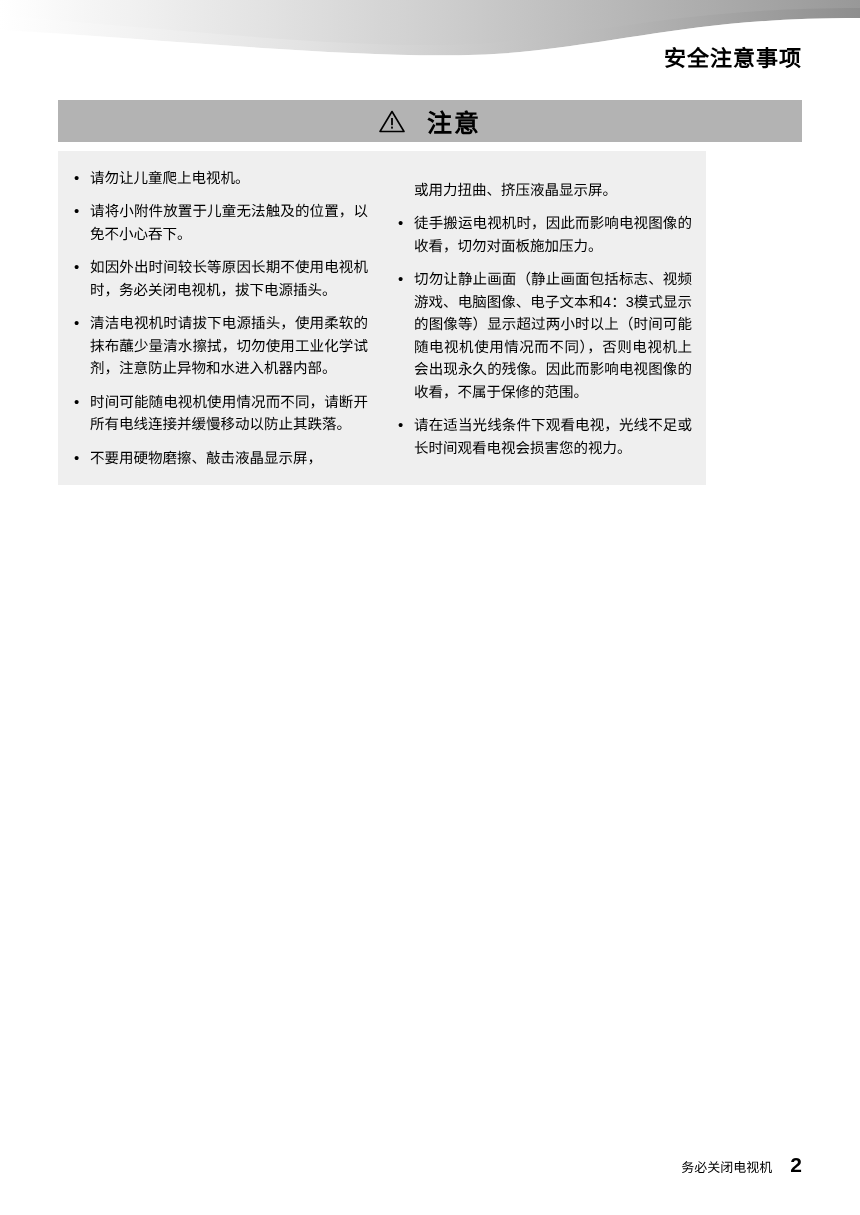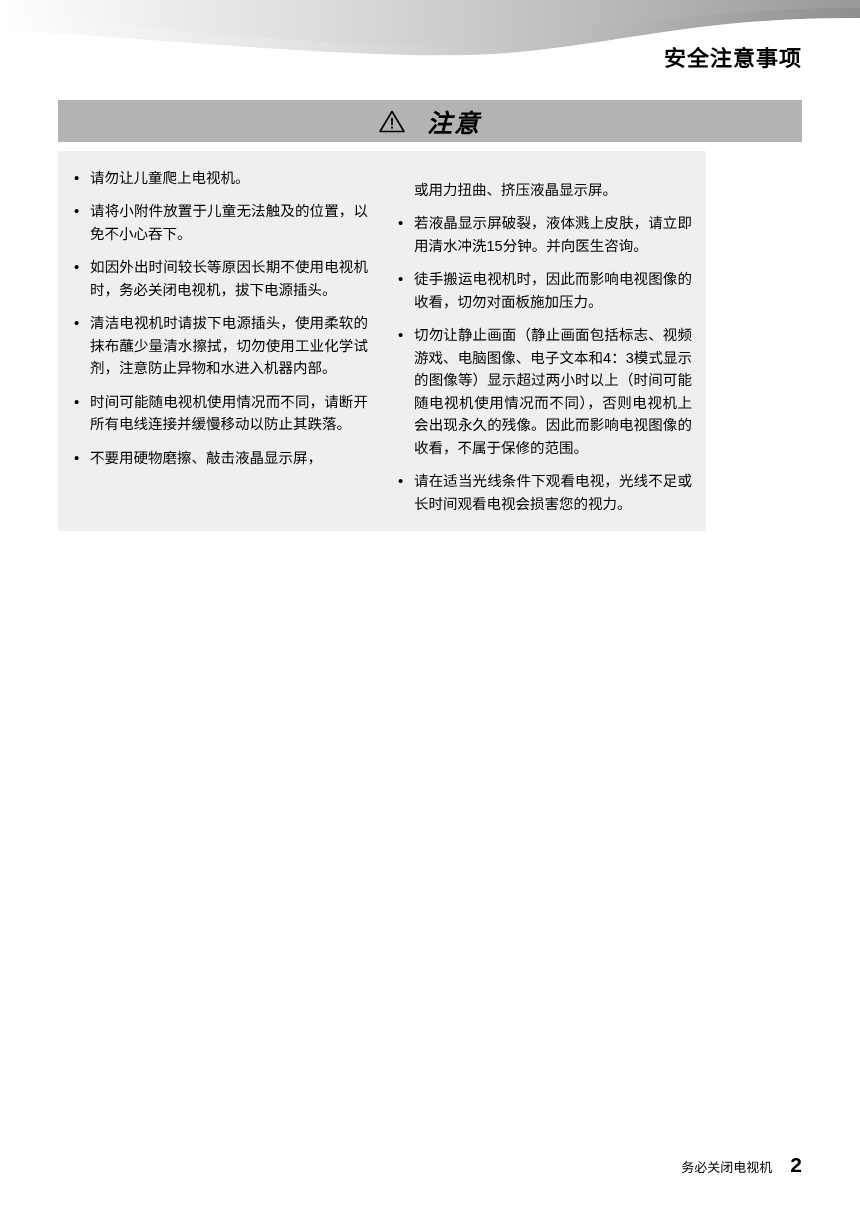--- a/index.html
+++ b/index.html
@@ -47,21 +47,20 @@
     height: 42px;
     background: #b3b3b3;
     display: flex;
     align-items: center;
     justify-content: center;
   }
   .caution-inner {
     display: flex;
     align-items: center;
     gap: 22px;
-    font-style: italic;
   }
   .warn-tri {
     display: block;
   }
   .caution-text {
     font-size: 25px;
     font-weight: bold;
     letter-spacing: 2px;
     color: #000;
   }
@@ -177,21 +176,20 @@
       <li>如因外出时间较长等原因长期不使用电视机时，务必关闭电视机，拔下电源插头。</li>
       <li>清洁电视机时请拔下电源插头，使用柔软的抹布蘸少量清水擦拭，切勿使用工业化学试剂，注意防止异物和水进入机器内部。</li>
       <li>时间可能随电视机使用情况而不同，请断开所有电线连接并缓慢移动以防止其跌落。</li>
       <li>不要用硬物磨擦、敲击液晶显示屏，</li>
     </ul>
   </div>
 
   <div class="col">
     <ul class="notes">
       <li class="no-bullet">或用力扭曲、挤压液晶显示屏。</li>
-      <li>若液晶显示屏破裂，液体溅上皮肤，请立即用清水冲洗15分钟。并向医生咨询。</li>
       <li>徒手搬运电视机时，因此而影响电视图像的收看，切勿对面板施加压力。</li>
       <li>切勿让静止画面（静止画面包括标志、视频游戏、电脑图像、电子文本和4：3模式显示的图像等）显示超过两小时以上（时间可能随电视机使用情况而不同），否则电视机上会出现永久的残像。因此而影响电视图像的收看，不属于保修的范围。</li>
       <li>请在适当光线条件下观看电视，光线不足或长时间观看电视会损害您的视力。</li>
     </ul>
   </div>
 
 </div>
 
 <div class="footer">
   <span class="footer-brand">务必关闭电视机</span>

